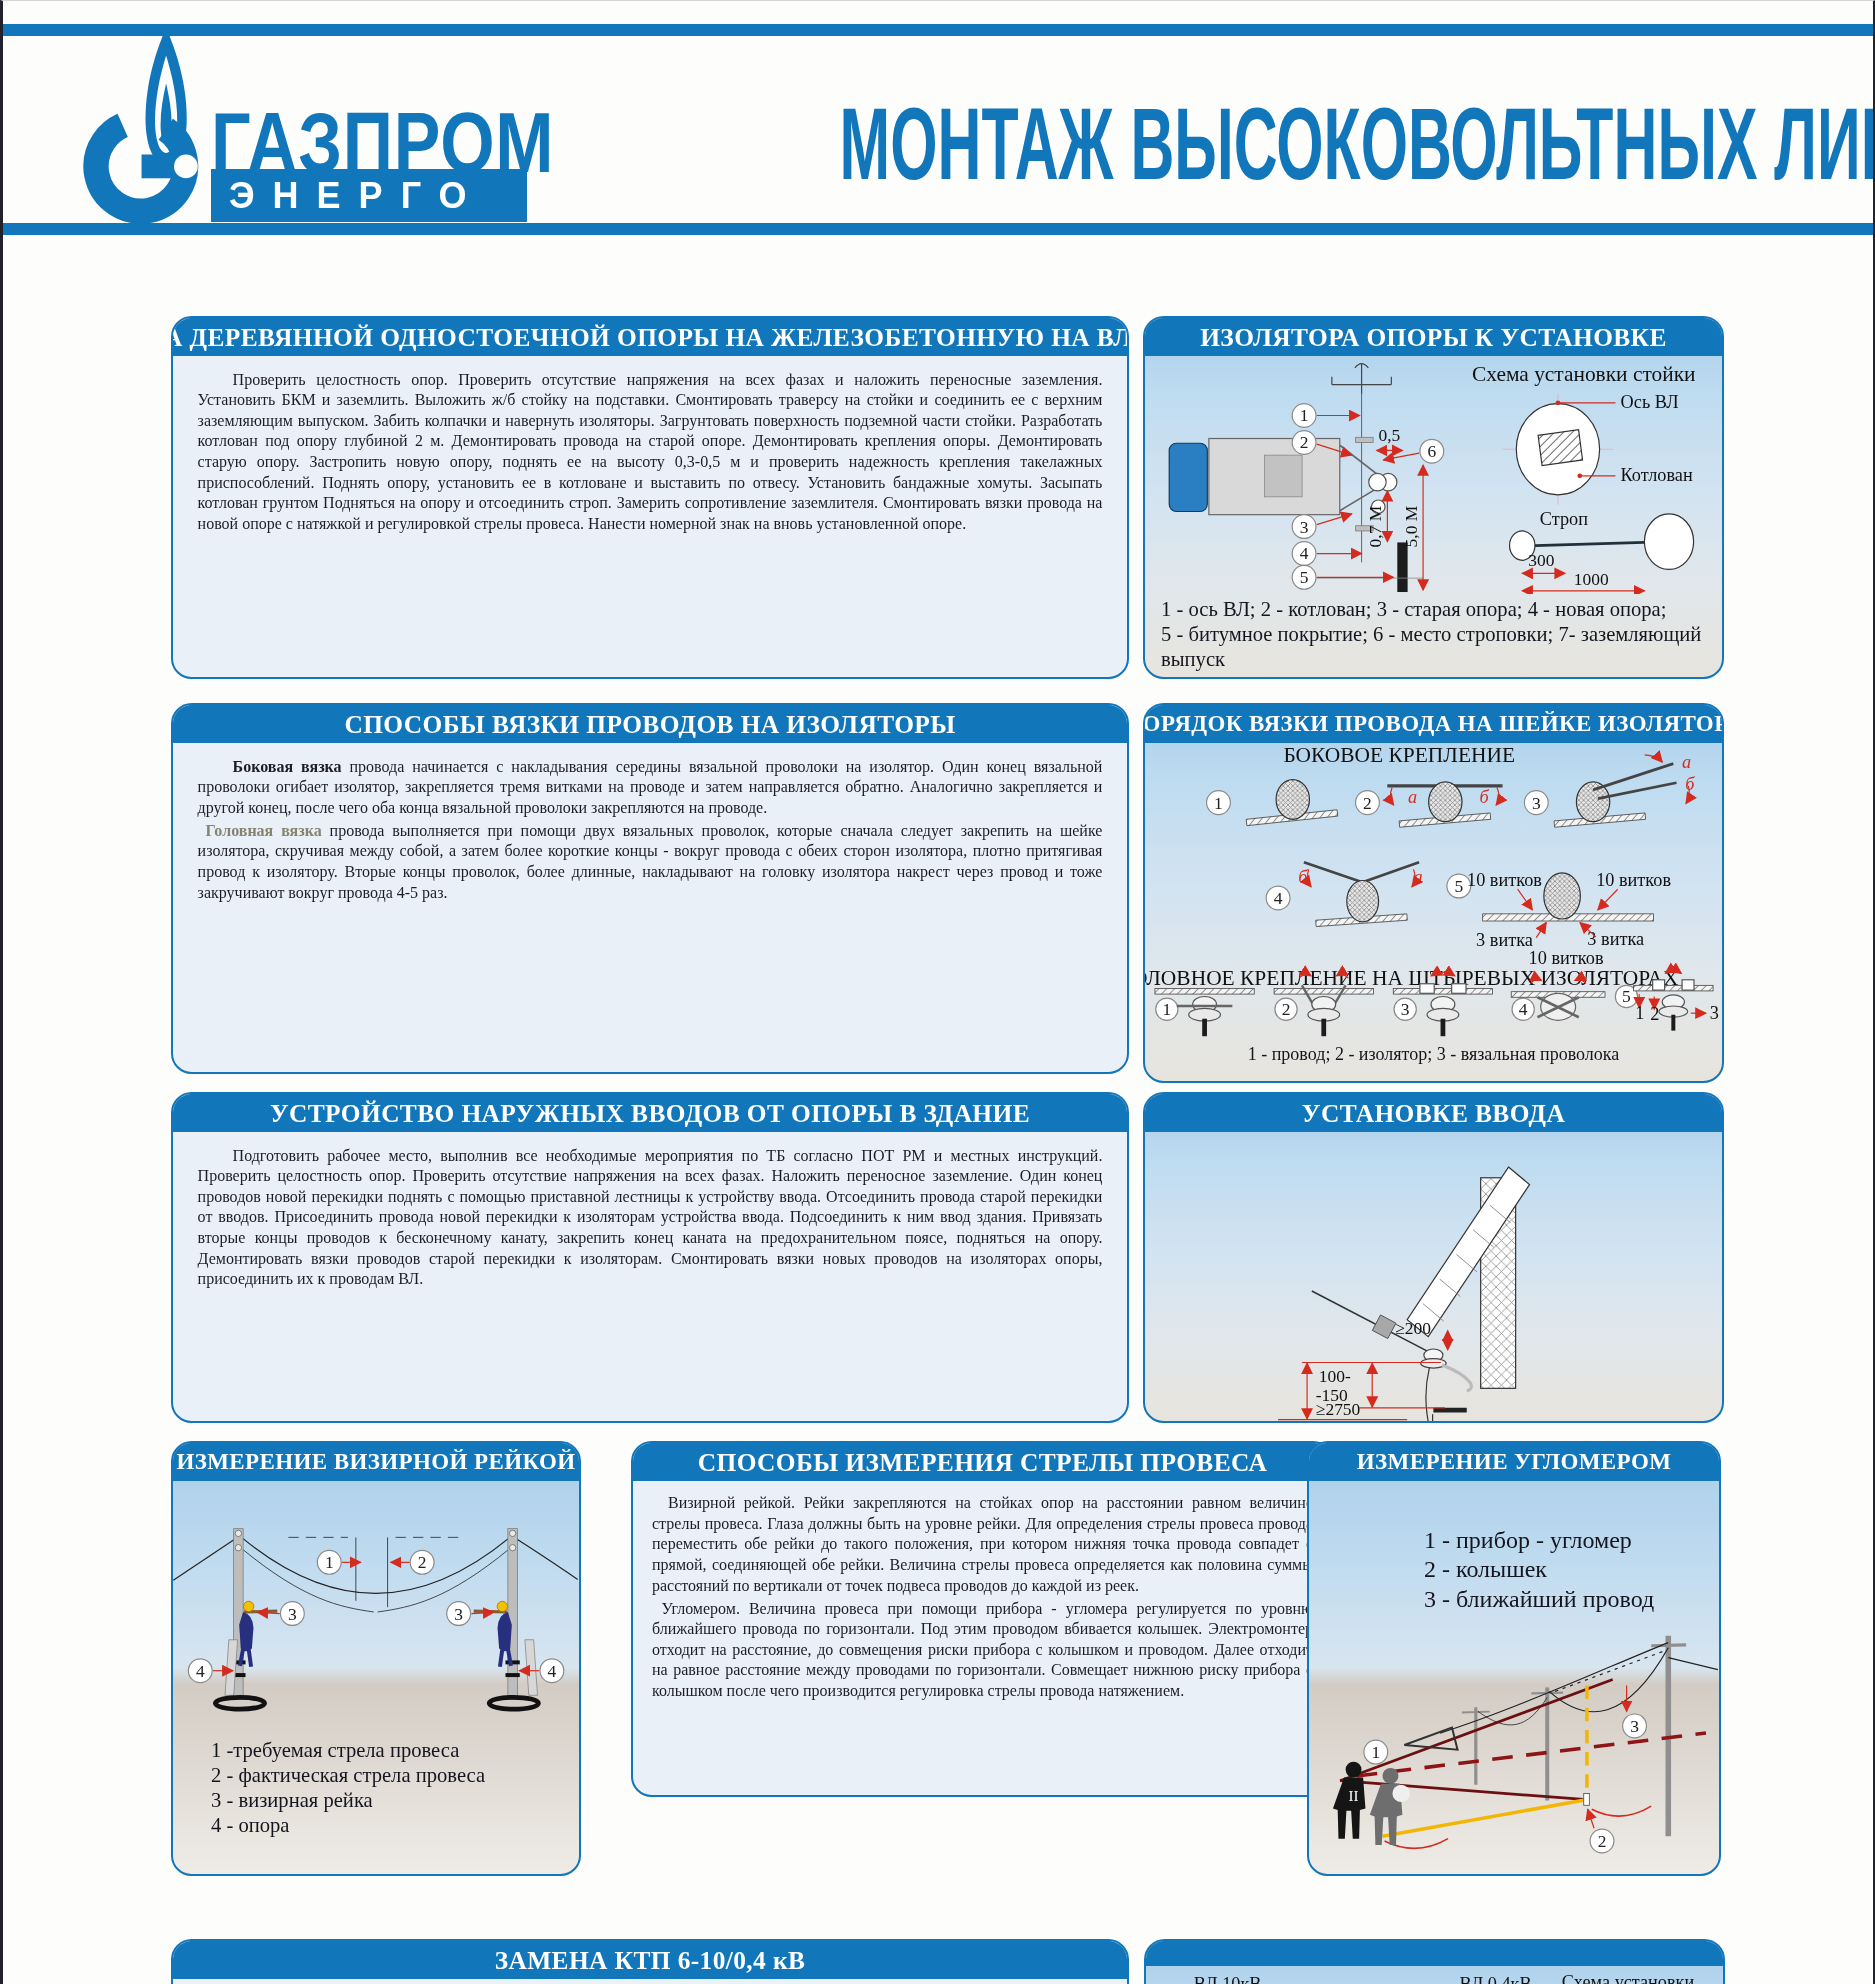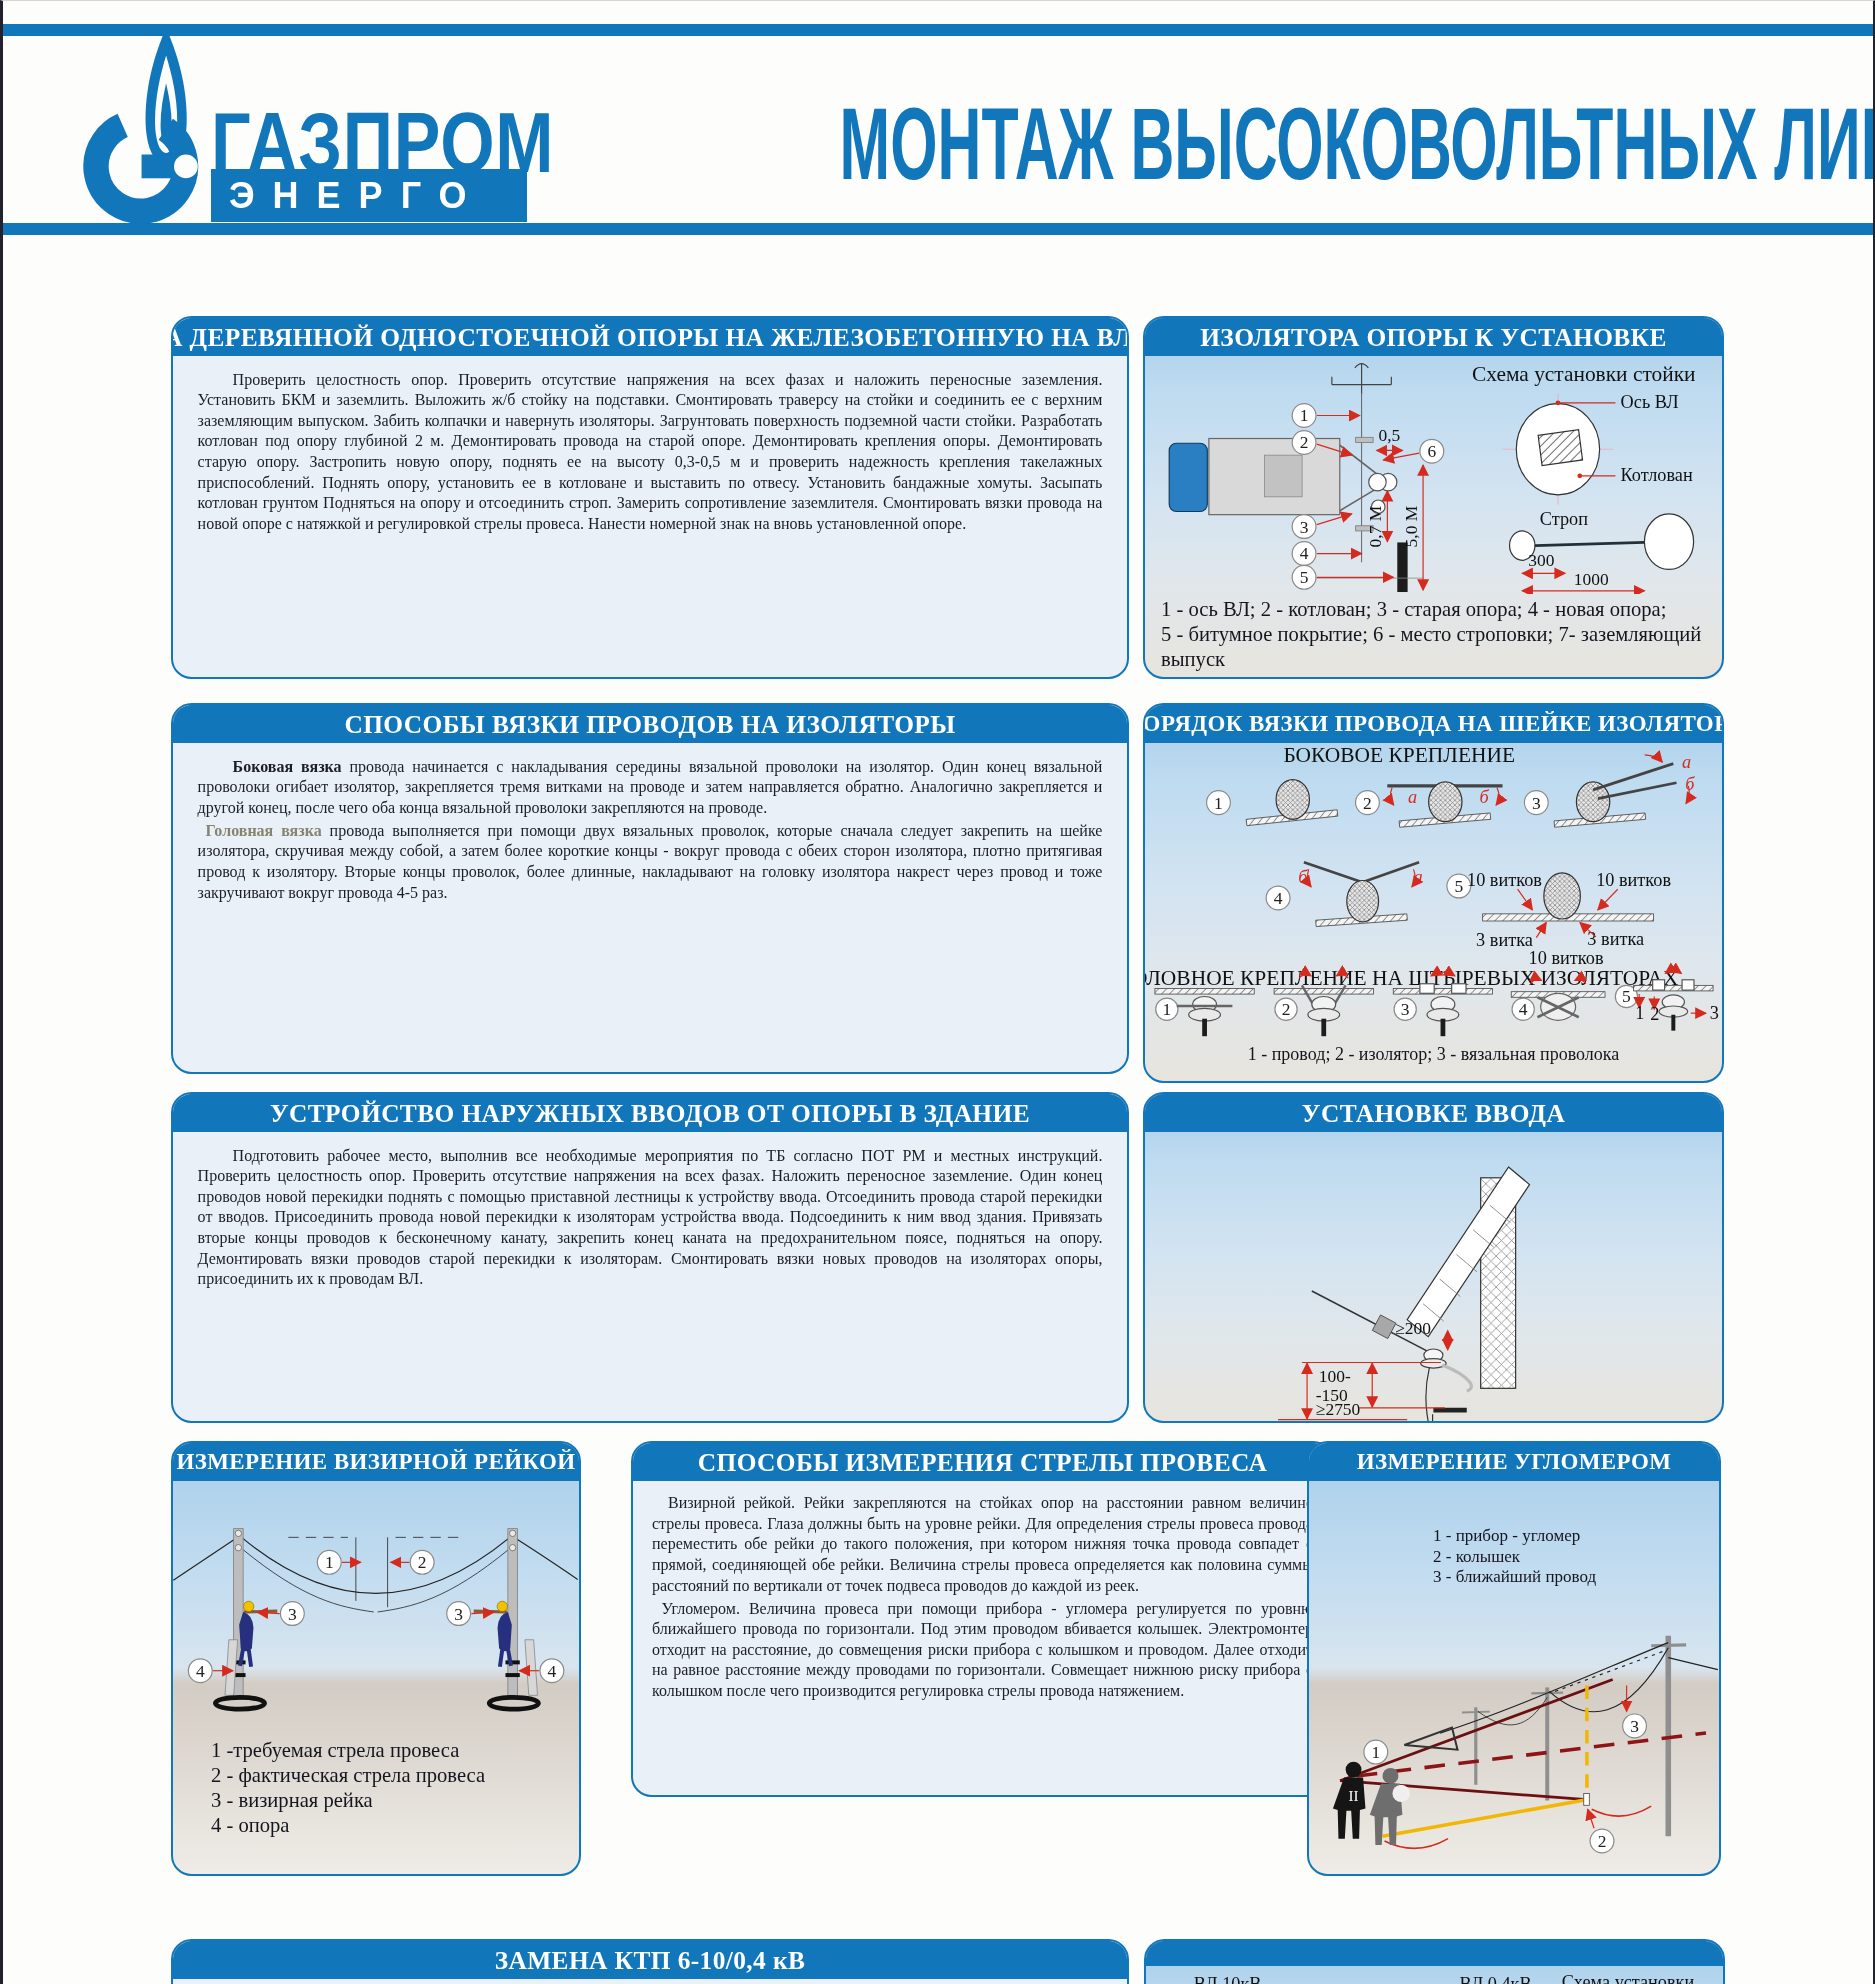--- a/index.html
+++ b/index.html
@@ -465,21 +465,21 @@
   <div class="panel" style="left:593px;top:1440px;width:703px;height:356px;margin-left:35px;">
     <div class="ptitle">СПОСОБЫ ИЗМЕРЕНИЯ СТРЕЛЫ ПРОВЕСА</div>
     <div class="pbody txt" style="padding:12px 19px 0;">
       <p style="text-indent:16px;"><span class="lead" style="font-weight:normal;">Визирной рейкой.</span><span>  Рейки закрепляются на стойках опор на расстоянии равном величине стрелы провеса.  Глаза должны быть на уровне рейки. Для определения стрелы провеса провода переместить обе рейки до такого положения, при котором нижняя точка провода совпадет с прямой, соединяющей обе рейки. Величина стрелы провеса определяется как половина суммы расстояний по вертикали от точек подвеса проводов до каждой из реек.</span></p>
       <p style="text-indent:9.5px;"><span class="lead" style="font-weight:normal;">Угломером.</span><span> Величина провеса при помощи прибора - угломера регулируется по уровню ближайшего провода по горизонтали. Под этим проводом вбивается колышек. Электромонтер отходит на расстояние, до совмещения риски прибора с колышком и проводом. Далее отходит на равное расстояние между проводами по горизонтали. Совмещает нижнюю риску прибора с колышком после чего производится регулировка стрелы провода натяжением.</span></p>
     </div>
   </div>
 
   <div class="panel grad-ground" style="left:1304px;top:1440px;width:414px;height:435px;">
     <div class="ptitle small">ИЗМЕРЕНИЕ УГЛОМЕРОМ</div>
-    <div class="leg" style="position:absolute;left:124px;top:83px;font-size:17px;">
+    <div class="leg" style="position:absolute;left:115px;top:83px;font-size:24px;">
       <div>1 - прибор - угломер</div>
       <div>2 - колышек</div>
       <div>3 - ближайший провод</div>
     </div>
     <div class="pbody" style="position:absolute;left:0;top:171px;width:409px;height:262px;">
       <svg width="409" height="254" viewBox="0 0 1030 640">
         <defs>
           <marker id="ar5" markerWidth="12" markerHeight="12" refX="9" refY="5" orient="auto-start-reverse">
               <path d="M0,0L10,5L0,10z" fill="#d52b1e"></path>
             </marker>

